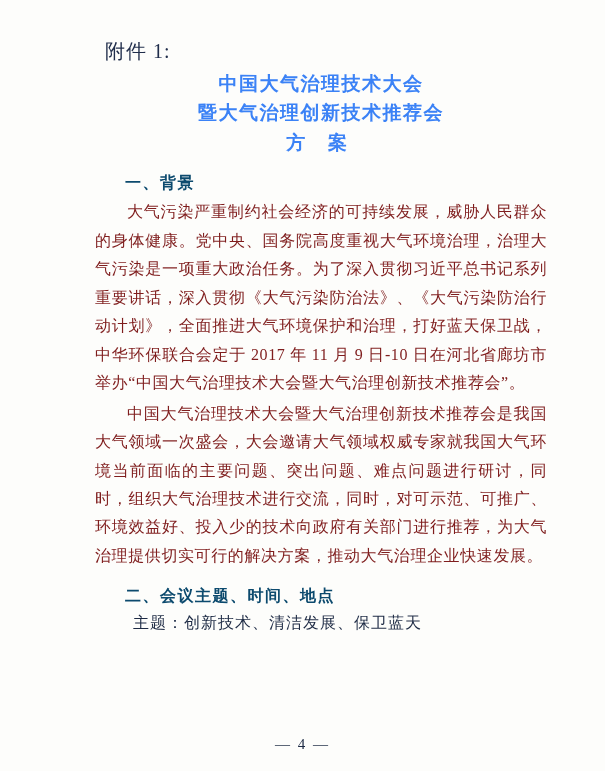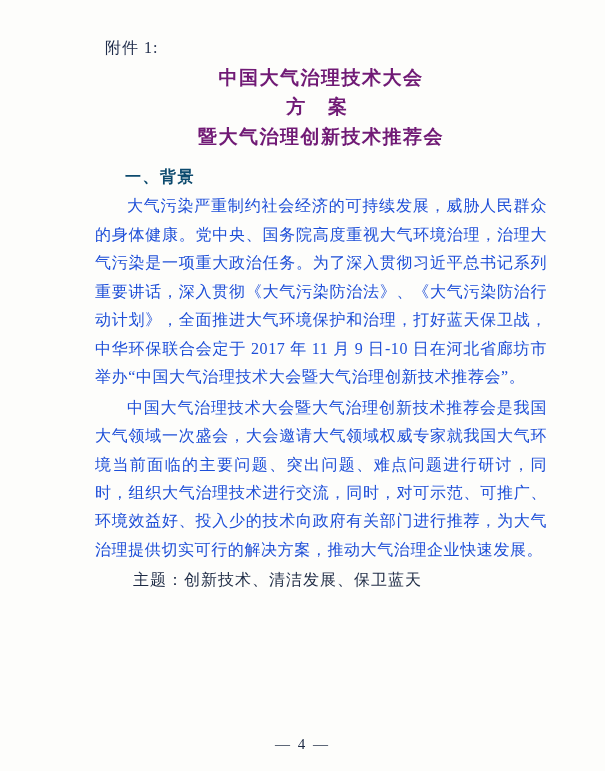--- a/index.html
+++ b/index.html
@@ -16,33 +16,33 @@
   }
   .page {
     position: relative;
     width: 605px;
     height: 771px;
     background: #fdfdfb;
     box-sizing: border-box;
     padding: 30px 58px 20px 95px;
   }
   .attachment-label {
-    font-size: 16px;
+    font-size: 20px;
     letter-spacing: 1px;
     color: #1f2c4a;
     margin: 8px 0 4px 10px;
     font-family: "Liberation Serif", serif;
   }
   .doc-title {
     text-align: center;
     font-weight: bold;
     font-size: 19px;
     line-height: 1.55;
     letter-spacing: 1.5px;
-    color: #701a75;
+    color: #3b82f6;
     margin: 4px 0 0 0;
   }
   .doc-title .line {
     display: block;
   }
   .doc-title .line.spaced {
     letter-spacing: 9px;
   }
   .section-heading {
     font-weight: bold;
@@ -52,21 +52,21 @@
     margin: 16px 0 4px 30px;
   }
   p.body-par {
     font-size: 16px;
     line-height: 1.78;
     letter-spacing: 0.6px;
     text-align: justify;
     text-justify: inter-ideograph;
     margin: 0 0 2px 0;
     text-indent: 32px;
-    color: #1d4ed8;
+    color: #7f1d1d;
   }
   .sub-line {
     font-size: 16px;
     letter-spacing: 1px;
     margin: 6px 0 0 38px;
     color: #1d2a44;
   }
   .page-number {
     position: absolute;
     left: 0;
@@ -80,28 +80,29 @@
 </style>
 </head>
 <body>
 
 <div class="page">
 
   <div class="attachment-label">附件 1:</div>
 
   <div class="doc-title">
     <span class="line">中国大气治理技术大会</span>
+    <span class="line">暨大气治理创新技术推荐会</span>
     <span class="line spaced">方  案</span>
-    <span class="line">暨大气治理创新技术推荐会</span>
   </div>
 
   <div class="section-heading">一、背景</div>
 
   <p class="body-par">大气污染严重制约社会经济的可持续发展，威胁人民群众的身体健康。党中央、国务院高度重视大气环境治理，治理大气污染是一项重大政治任务。为了深入贯彻习近平总书记系列重要讲话，深入贯彻《大气污染防治法》、《大气污染防治行动计划》，全面推进大气环境保护和治理，打好蓝天保卫战，中华环保联合会定于 2017 年 11 月 9 日-10 日在河北省廊坊市举办“中国大气治理技术大会暨大气治理创新技术推荐会”。</p>
 
   <p class="body-par">中国大气治理技术大会暨大气治理创新技术推荐会是我国大气领域一次盛会，大会邀请大气领域权威专家就我国大气环境当前面临的主要问题、突出问题、难点问题进行研讨，同时，组织大气治理技术进行交流，同时，对可示范、可推广、环境效益好、投入少的技术向政府有关部门进行推荐，为大气治理提供切实可行的解决方案，推动大气治理企业快速发展。</p>
 
+  <div class="section-heading">二、会议主题、时间、地点</div>
 
   <div class="sub-line">主题：创新技术、清洁发展、保卫蓝天</div>
 
   <div class="page-number">— 4 —</div>
 
 </div>
 
 </body></html>

